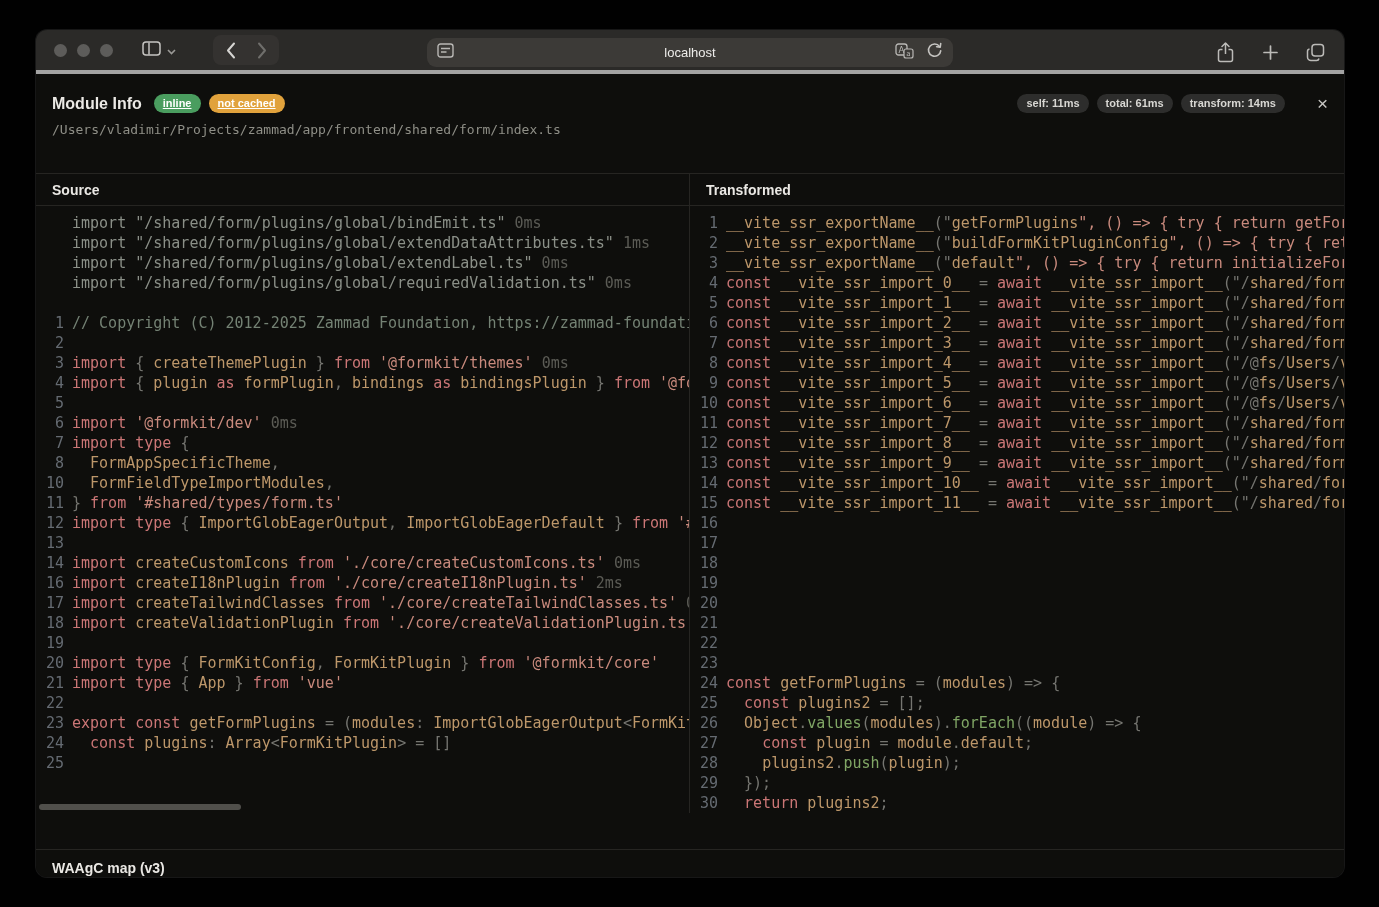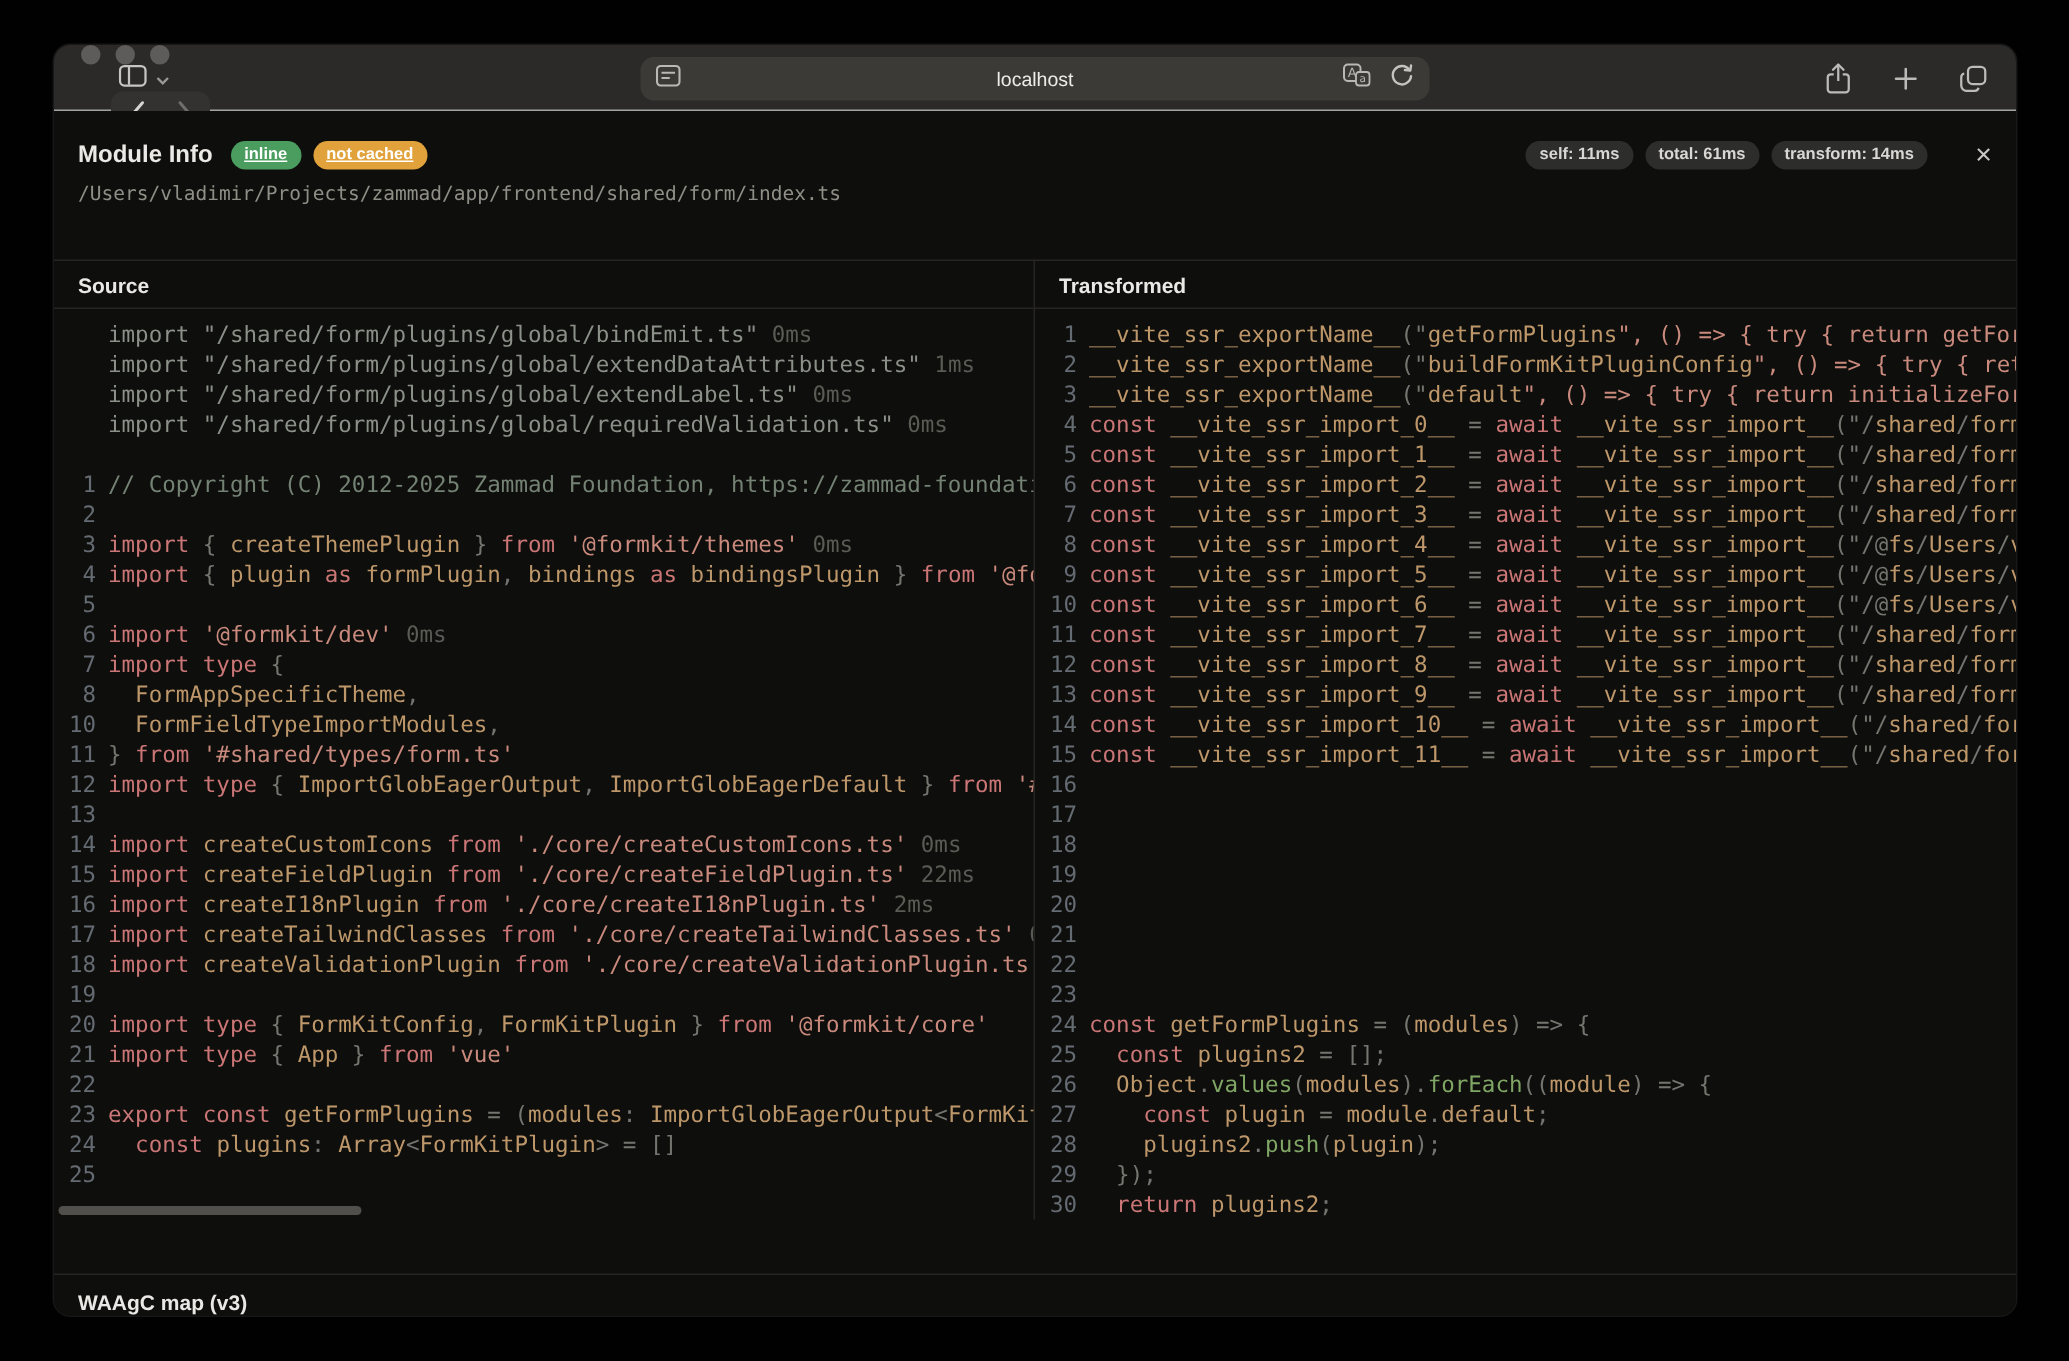--- a/index.html
+++ b/index.html
@@ -1,21 +1,21 @@
 <!DOCTYPE html>
 <html style="--page-bg: #0e0e0c; --chrome-bg: #2b2a28; --urlbar-bg: #3c3a37; --panel-border: #262522; --badge-green: #4a9d5f; --badge-orange: #e1a23c; --pill-bg: rgba(140,140,140,0.25); --syn-keyword: #cb7676; --syn-string: #c98a7d; --syn-ident: #bd976a; --syn-func: #80a665; --syn-punct: #757570; --syn-comment: #748274; --syn-time: #5b5b55; --syn-dim: #8b9088; --lineno: #656b72; --map-text: #b2b2aa;"><head>
 <meta charset="utf-8">
 <style>
   html,body{margin:0;padding:0;background:#020202;}
   .screen{position:relative;width:1379px;height:907px;background:#020202;overflow:hidden;font-family:"Liberation Sans",sans-serif;}
   .window{position:absolute;left:36px;top:30px;width:1308px;height:847px;border-radius:11px;overflow:hidden;
           background:var(--page-bg,#0e0e0c);box-shadow:0 0 0 1px rgba(255,255,255,.09),0 24px 60px rgba(0,0,0,.65);}
   
-  .chrome{position:relative;height:44px;background:var(--chrome-bg,#2b2a28);border-bottom:1px solid #a3a3a3;
-          display:flex;align-items:flex-start;padding:0 14px;box-sizing:border-box;flex-direction:column;}
+  .chrome{position:relative;height:44px;background:var(--chrome-bg,#2b2a28);border-bottom:4px solid #a3a3a3;
+          display:flex;align-items:center;padding:0 14px;box-sizing:border-box;}
   .traffic{display:flex;gap:10px;margin-left:4px;}
   .dot{width:13px;height:13px;border-radius:50%;background:#5d5c5a;}
   .chrome button{background:transparent;border:none;padding:0;display:flex;align-items:center;justify-content:center;}
   .sidebar-btn{margin-left:16px;width:60px;height:30px;border-radius:8px;background:#3a3833;gap:6px;}
   .nav{margin-left:24px;display:flex;align-items:center;height:30px;background:#343230;border-radius:8px;padding:0 2px;}
   .nav button{width:31px;height:28px;}
   .urlbar{position:absolute;left:50%;top:8px;transform:translateX(-50%);width:526px;height:29px;background:var(--urlbar-bg,#3c3a37);
           border-radius:9px;display:flex;align-items:center;padding:0 10px;box-sizing:border-box;}
   .url-text{position:absolute;left:0;right:0;text-align:center;font-size:13px;color:#edecea;}
   .url-right{margin-left:auto;display:flex;align-items:center;gap:12px;z-index:1;}
@@ -181,21 +181,20 @@
               <div class="cl"><span class="ln">4</span><span class="ct"><span class="tk-k">import</span> <span class="tk-p">{</span> <span class="tk-v">plugin</span> <span class="tk-k">as</span> <span class="tk-v">formPlugin</span><span class="tk-p">,</span> <span class="tk-v">bindings</span> <span class="tk-k">as</span> <span class="tk-v">bindingsPlugin</span> <span class="tk-p">}</span> <span class="tk-k">from</span> <span class="tk-s">'@formkit/vue'</span></span></div>
               <div class="cl"><span class="ln">5</span><span class="ct"></span></div>
               <div class="cl"><span class="ln">6</span><span class="ct"><span class="tk-k">import</span> <span class="tk-s">'@formkit/dev'</span> <span class="tk-ms">0ms</span></span></div>
               <div class="cl"><span class="ln">7</span><span class="ct"><span class="tk-k">import</span> <span class="tk-k">type</span> <span class="tk-p">{</span></span></div>
               <div class="cl"><span class="ln">8</span><span class="ct">  <span class="tk-v">FormAppSpecificTheme</span><span class="tk-p">,</span></span></div>
               <div class="cl"><span class="ln">10</span><span class="ct">  <span class="tk-v">FormFieldTypeImportModules</span><span class="tk-p">,</span></span></div>
               <div class="cl"><span class="ln">11</span><span class="ct"><span class="tk-p">}</span> <span class="tk-k">from</span> <span class="tk-s">'#shared/types/form.ts'</span></span></div>
               <div class="cl"><span class="ln">12</span><span class="ct"><span class="tk-k">import</span> <span class="tk-k">type</span> <span class="tk-p">{</span> <span class="tk-v">ImportGlobEagerOutput</span><span class="tk-p">,</span> <span class="tk-v">ImportGlobEagerDefault</span> <span class="tk-p">}</span> <span class="tk-k">from</span> <span class="tk-s">'#shared/typ</span></span></div>
               <div class="cl"><span class="ln">13</span><span class="ct"></span></div>
               <div class="cl"><span class="ln">14</span><span class="ct"><span class="tk-k">import</span> <span class="tk-v">createCustomIcons</span> <span class="tk-k">from</span> <span class="tk-s">'./core/createCustomIcons.ts'</span> <span class="tk-ms">0ms</span></span></div>
-              <div class="cl"><span class="ln">15</span><span class="ct"><span class="tk-k">import</span> <span class="tk-v">createFieldPlugin</span> <span class="tk-k">from</span> <span class="tk-s">'./core/createFieldPlugin.ts'</span> <span class="tk-ms">22ms</span></span></div>
               <div class="cl"><span class="ln">16</span><span class="ct"><span class="tk-k">import</span> <span class="tk-v">createI18nPlugin</span> <span class="tk-k">from</span> <span class="tk-s">'./core/createI18nPlugin.ts'</span> <span class="tk-ms">2ms</span></span></div>
               <div class="cl"><span class="ln">17</span><span class="ct"><span class="tk-k">import</span> <span class="tk-v">createTailwindClasses</span> <span class="tk-k">from</span> <span class="tk-s">'./core/createTailwindClasses.ts'</span> <span class="tk-ms">0ms</span></span></div>
               <div class="cl"><span class="ln">18</span><span class="ct"><span class="tk-k">import</span> <span class="tk-v">createValidationPlugin</span> <span class="tk-k">from</span> <span class="tk-s">'./core/createValidationPlugin.ts'</span> </span></div>
               <div class="cl"><span class="ln">19</span><span class="ct"></span></div>
               <div class="cl"><span class="ln">20</span><span class="ct"><span class="tk-k">import</span> <span class="tk-k">type</span> <span class="tk-p">{</span> <span class="tk-v">FormKitConfig</span><span class="tk-p">,</span> <span class="tk-v">FormKitPlugin</span> <span class="tk-p">}</span> <span class="tk-k">from</span> <span class="tk-s">'@formkit/core'</span></span></div>
               <div class="cl"><span class="ln">21</span><span class="ct"><span class="tk-k">import</span> <span class="tk-k">type</span> <span class="tk-p">{</span> <span class="tk-v">App</span> <span class="tk-p">}</span> <span class="tk-k">from</span> <span class="tk-s">'vue'</span></span></div>
               <div class="cl"><span class="ln">22</span><span class="ct"></span></div>
               <div class="cl"><span class="ln">23</span><span class="ct"><span class="tk-k">export</span> <span class="tk-k">const</span> <span class="tk-v">getFormPlugins</span> <span class="tk-p">=</span> <span class="tk-p">(</span><span class="tk-v">modules</span><span class="tk-p">:</span> <span class="tk-v">ImportGlobEagerOutput</span><span class="tk-p">&lt;</span><span class="tk-v">FormKitPlug</span></span></div>
               <div class="cl"><span class="ln">24</span><span class="ct">  <span class="tk-k">const</span> <span class="tk-v">plugins</span><span class="tk-p">:</span> <span class="tk-v">Array</span><span class="tk-p">&lt;</span><span class="tk-v">FormKitPlugin</span><span class="tk-p">&gt;</span> <span class="tk-p">=</span> <span class="tk-p">[]</span></span></div>
               <div class="cl"><span class="ln">25</span><span class="ct"></span></div>

